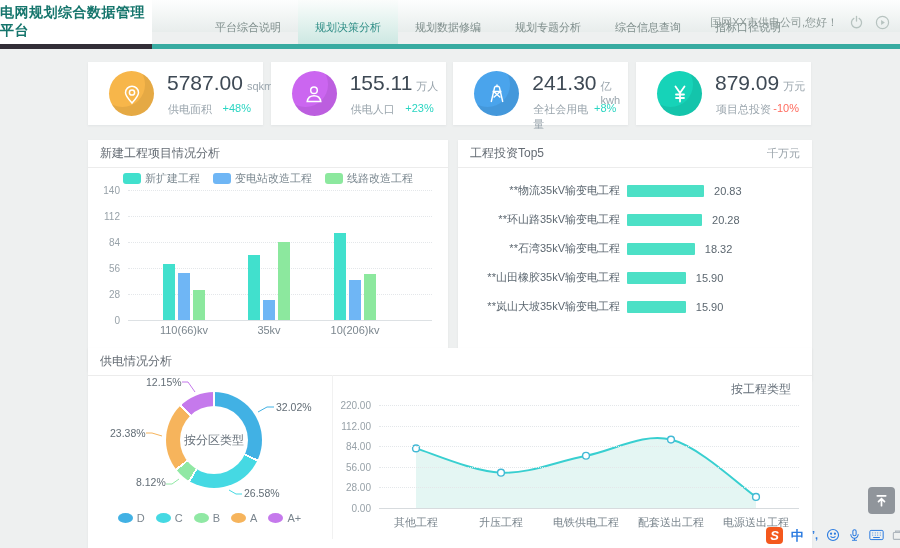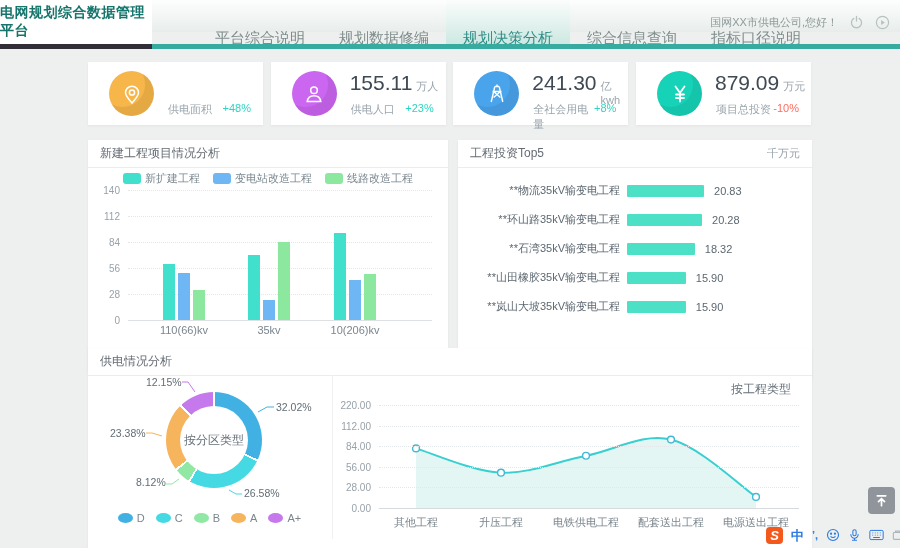--- a/index.html
+++ b/index.html
@@ -6,21 +6,21 @@
   #app{position:relative;width:900px;height:548px;background:#eef0f0;overflow:hidden;
        font-family:"Liberation Sans","DejaVu Sans",sans-serif;-webkit-font-smoothing:antialiased;}
 
   
   .header{position:absolute;left:0;top:0;width:900px;height:32px;
           background:linear-gradient(#fdfefe,#e8edec);}
   .brand{position:absolute;left:0;top:0;width:152px;height:44px;background:#fff;
          display:flex;align-items:center;justify-content:center;
          font-size:14px;font-weight:bold;color:#15756c;letter-spacing:.5px;}
   .nav{position:absolute;left:198px;top:0;height:44px;display:flex;}
-  .nav-item{padding:16px 17px;line-height:44px;font-size:15px;color:#7e8d8b;cursor:pointer;white-space:nowrap;}
+  .nav-item{padding:5px 17px;line-height:44px;font-size:11px;color:#7e8d8b;cursor:pointer;white-space:nowrap;}
   .nav-item.active{background:linear-gradient(#fbfdfc,#cde8e2);color:#2f8e86;}
   .user-area{position:absolute;right:10px;top:0;height:44px;display:flex;align-items:center;gap:11px;}
   .greeting{font-size:11px;color:#8e9a98;}
   .hdr-icon svg{display:block;}
   .accent{position:absolute;top:44px;left:0;width:900px;height:5px;background:#38aba1;}
   .accent-dark{position:absolute;left:0;top:0;width:152px;height:5px;background:#322e37;}
 
   
   .kpi-card{position:absolute;top:62px;width:175px;height:63px;background:#fff;
             box-shadow:0 1px 2px rgba(90,100,110,.08);}
@@ -98,22 +98,23 @@
 </style>
 </head>
 <body>
 
 <div id="app">
 
   <div class="header">
     <div class="brand">电网规划综合数据管理平台</div>
     <div class="nav" id="main-nav">
         <div class="nav-item">平台综合说明</div>
+        <div class="nav-item active">规划决策分析</div>
         <div class="nav-item">规划数据修编</div>
-        <div class="nav-item active">规划决策分析</div>
+        <div class="nav-item">规划专题分析</div>
         <div class="nav-item">综合信息查询</div>
         <div class="nav-item">指标口径说明</div>
       </div>
     <div class="user-area">
       <span class="greeting">国网XX市供电公司,您好！</span>
       <span class="hdr-icon">
         <svg width="15" height="15" viewBox="0 0 16 16" fill="none" stroke="#b7c3c0" stroke-width="1.4" stroke-linecap="round">
           <path d="M5.2 3.6a5.4 5.4 0 1 0 5.6 0"></path>
             <path d="M8 1.5v5"></path>
         </svg>
@@ -130,20 +131,24 @@
     <div class="accent-dark"></div>
   </div>
 
   <div class="kpi-card" style="left:88px">
     <div class="kpi-icon" style="background:#f7b64a">
       <svg width="24" height="24" viewBox="0 0 24 24" fill="none" stroke="#fff" stroke-width="1.5">
         <path d="M12 21c-4-4.6-6.5-7.3-6.5-10.3a6.5 6.5 0 0 1 13 0c0 3-2.5 5.7-6.5 10.3z"></path>
         <circle cx="12" cy="10.5" r="2.6"></circle>
       </svg>
     </div>
+    <div class="kpi-value-row">
+        <span class="kpi-value">5787.00</span>
+        <span class="kpi-unit">sqkm</span>
+      </div>
     <div class="kpi-bottom">
         <span>供电面积</span>
         <span class="kpi-delta up">+48%</span>
       </div>
   </div>
 
   <div class="kpi-card" style="left:270.7px">
     <div class="kpi-icon" style="background:#cb66f0">
       <svg width="24" height="24" viewBox="0 0 24 24" fill="none" stroke="#fff" stroke-width="1.5">
         <circle cx="12" cy="8.2" r="3.3"></circle>

